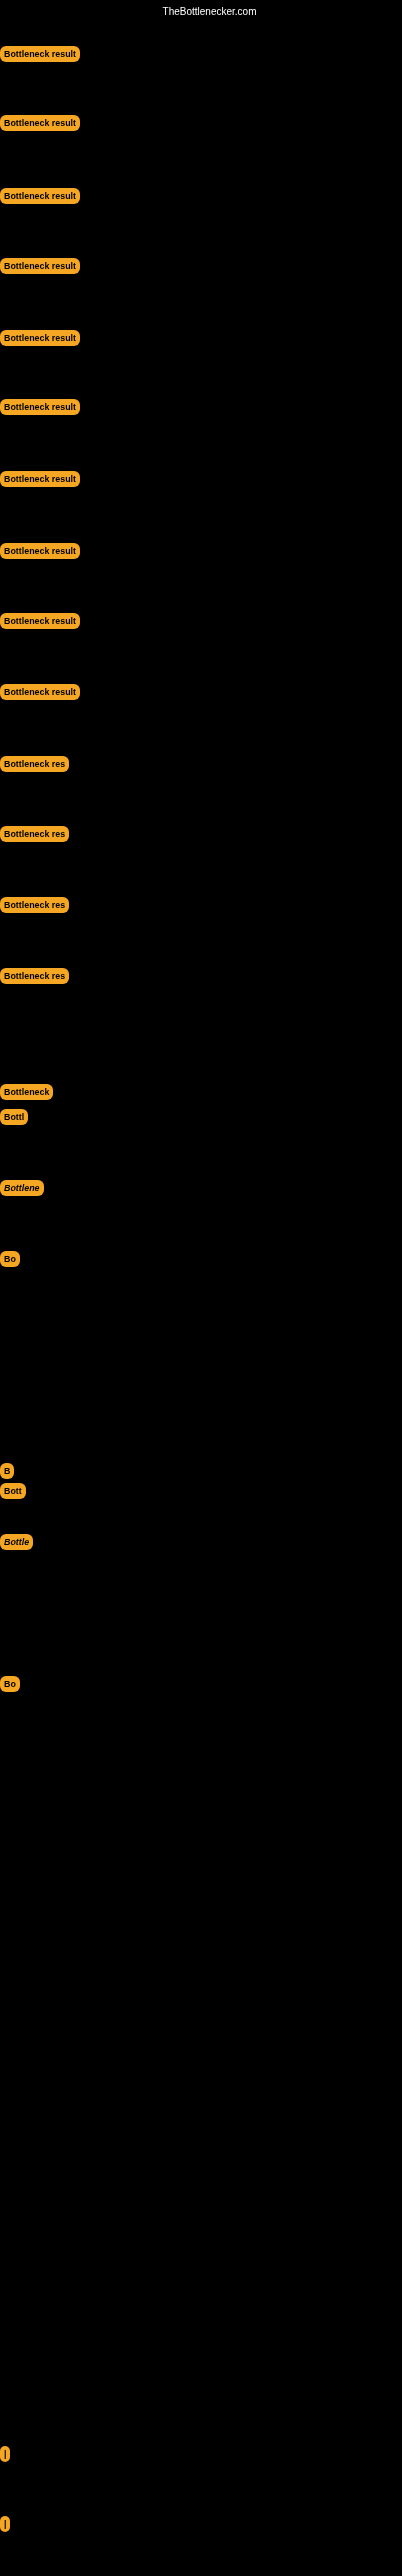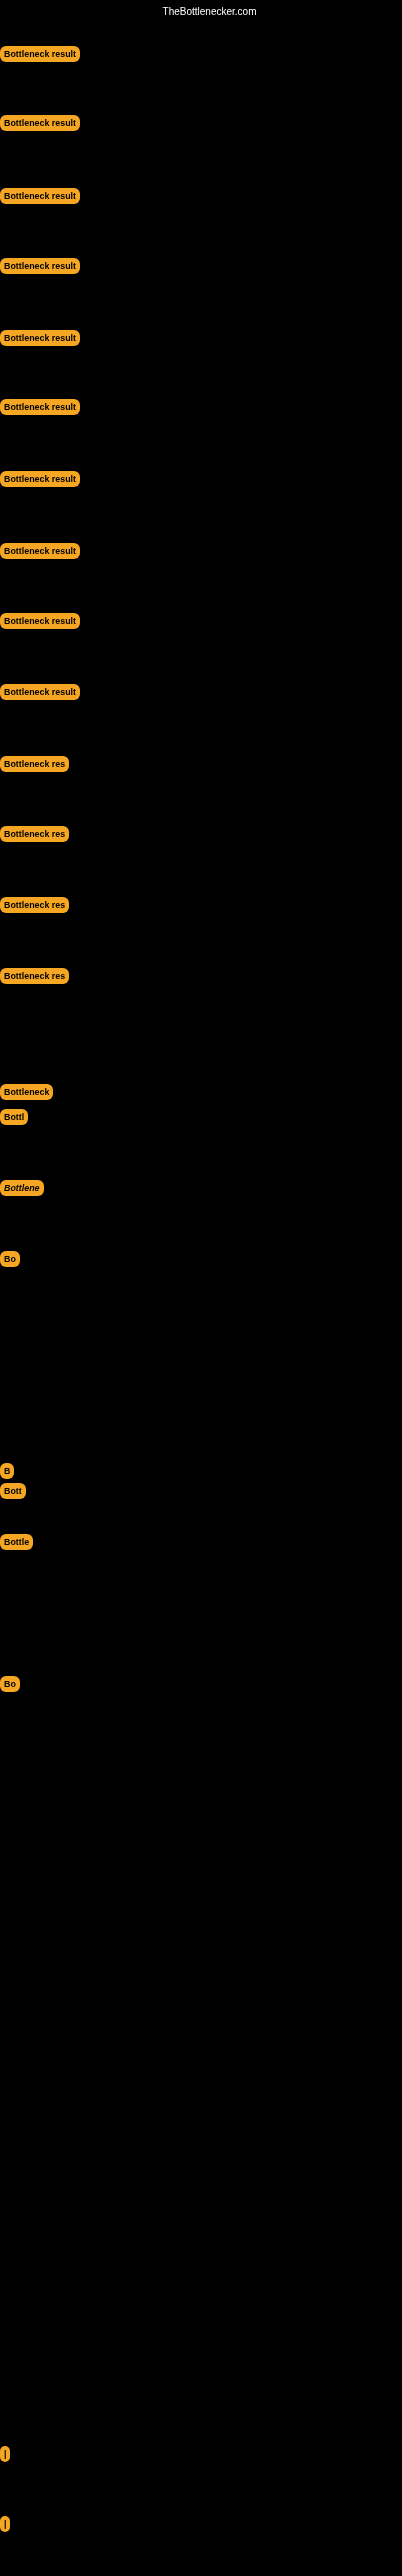--- a/index.html
+++ b/index.html
@@ -59,17 +59,17 @@
 <div class="bottleneck-badge" style="top: 756px; max-width: 105px;">Bottleneck res</div>
 <div class="bottleneck-badge" style="top: 826px; max-width: 101px;">Bottleneck res</div>
 <div class="bottleneck-badge" style="top: 897px; max-width: 105px;">Bottleneck res</div>
 <div class="bottleneck-badge" style="top: 968px; max-width: 98px;">Bottleneck res</div>
 <div class="bottleneck-badge" style="top: 1084px; max-width: 89px;">Bottleneck</div>
 <div class="bottleneck-badge" style="top: 1109px; max-width: 58px;">Bottl</div>
 <div class="bottleneck-badge" style="top: 1180px; max-width: 76px; font-style: italic;">Bottlene</div>
 <div class="bottleneck-badge" style="top: 1251px; max-width: 39px;">Bo</div>
 <div class="bottleneck-badge" style="top: 1440px; max-width: 40px; margin-top: 43px;">Bott</div>
 <div class="bottleneck-badge" style="top: 1463px; max-width: 29px;">B</div>
-<div class="bottleneck-badge" style="top: 1534px; max-width: 56px;">Bottle</div>
+<div class="bottleneck-badge" style="top: 1534px; max-width: 56px; font-style: italic;">Bottle</div>
 <div class="bottleneck-badge" style="top: 1676px; max-width: 29px;">Bo</div>
 <div class="bottleneck-badge" style="top: 2446px; max-width: 11.3px;">|</div>
 <div class="bottleneck-badge" style="top: 2516px; max-width: 11.3px;">|</div>
 
 
 </body></html>

